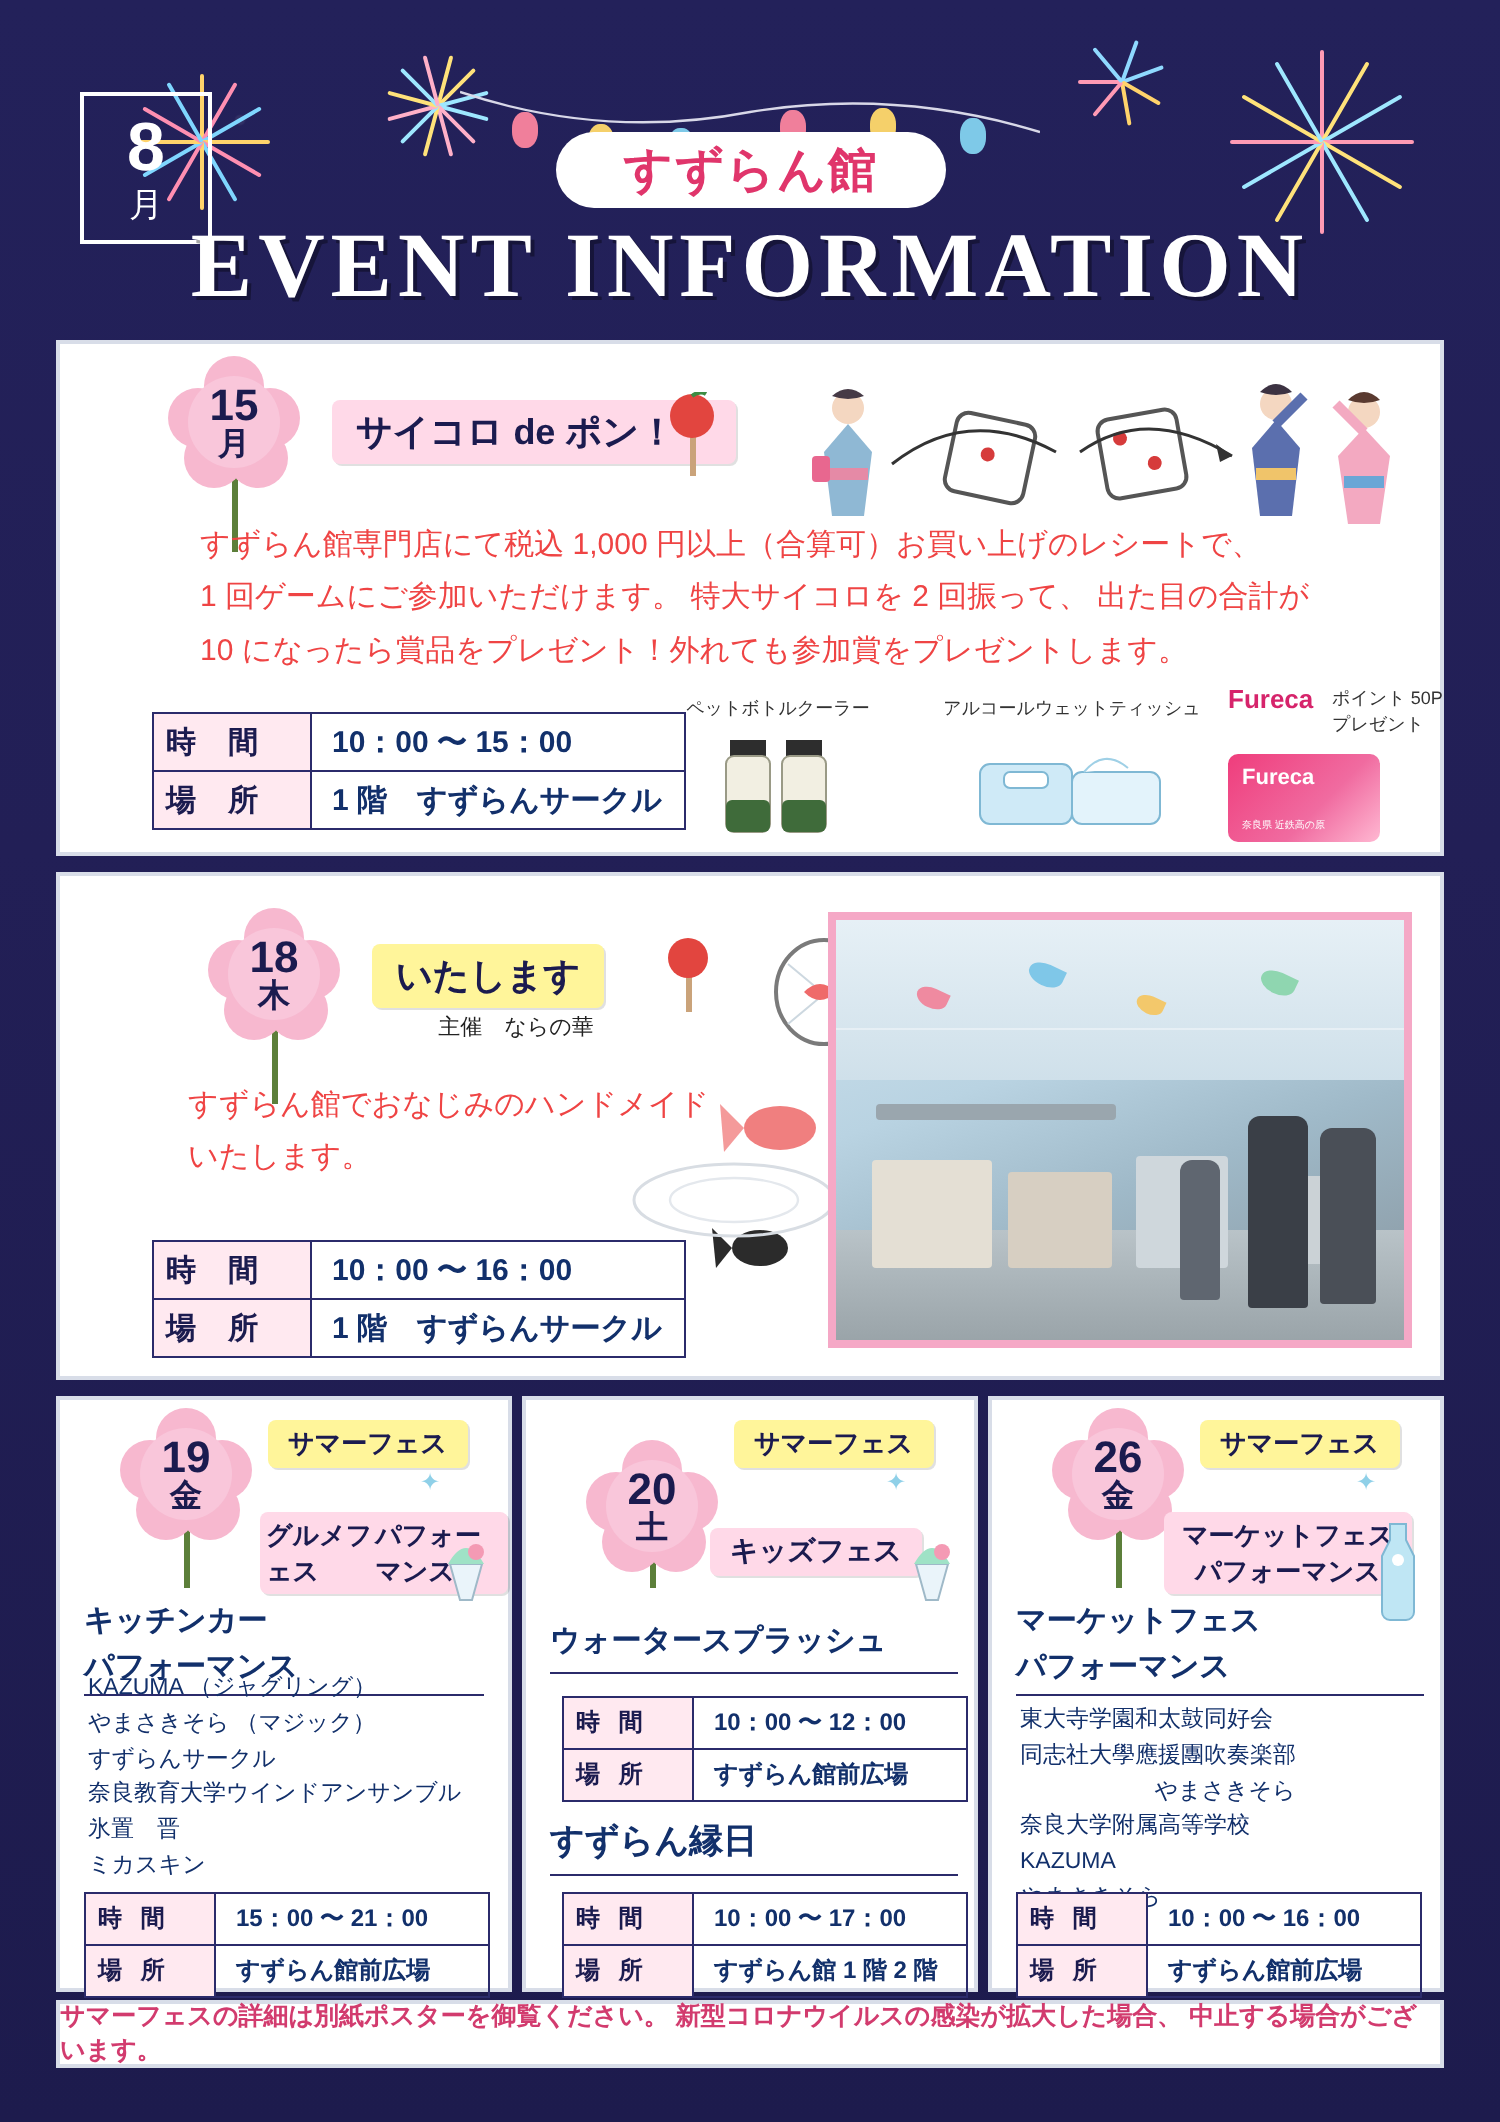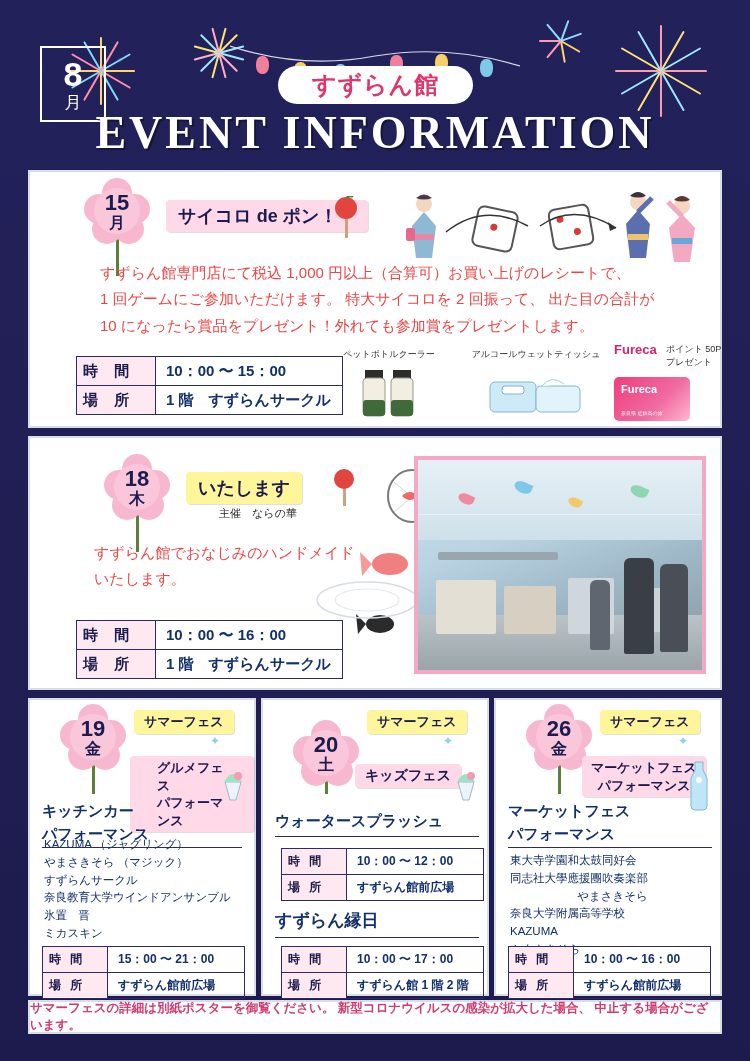--- a/index.html
+++ b/index.html
@@ -425,21 +425,21 @@
       <div class="petal" style="left:34px;top:14px;"></div>
       <div class="petal" style="left:6px;top:34px;"></div>
       <div class="petal" style="left:28px;top:34px;"></div>
       <div class="center"></div>
       <div class="dt">
         <span class="n">19</span>
         <span class="w">金</span>
       </div>
     </div>
     <div class="ribbon ribbon-yellow" style="position:absolute;left:104px;top:10px;font-size:13px;padding:3px 10px;">サマーフェス</div>
-    <div class="ribbon ribbon-pink" style="position:absolute;left:100px;top:56px;font-size:13px;padding:3px 27px;flex-direction:column;line-height:1.35;">
+    <div class="ribbon ribbon-pink" style="position:absolute;left:100px;top:56px;font-size:13px;padding:3px 3px;flex-direction:row;line-height:1.35;">
       <span>グルメフェス</span>
       <span>パフォーマンス</span>
     </div>
     <div style="position:absolute;left:186px;top:64px;">
       <svg width="34" height="40" viewBox="0 0 34 40">
         <path d="M9 18 h16 l-5 18 h-6z" fill="#eaf4fa" stroke="#9fb9c8"></path>
         <path d="M8 18 q9 -16 18 0z" fill="#9fe2c6"></path>
         <circle cx="22" cy="12" r="4" fill="#f49ab4"></circle>
       </svg>
     </div>

